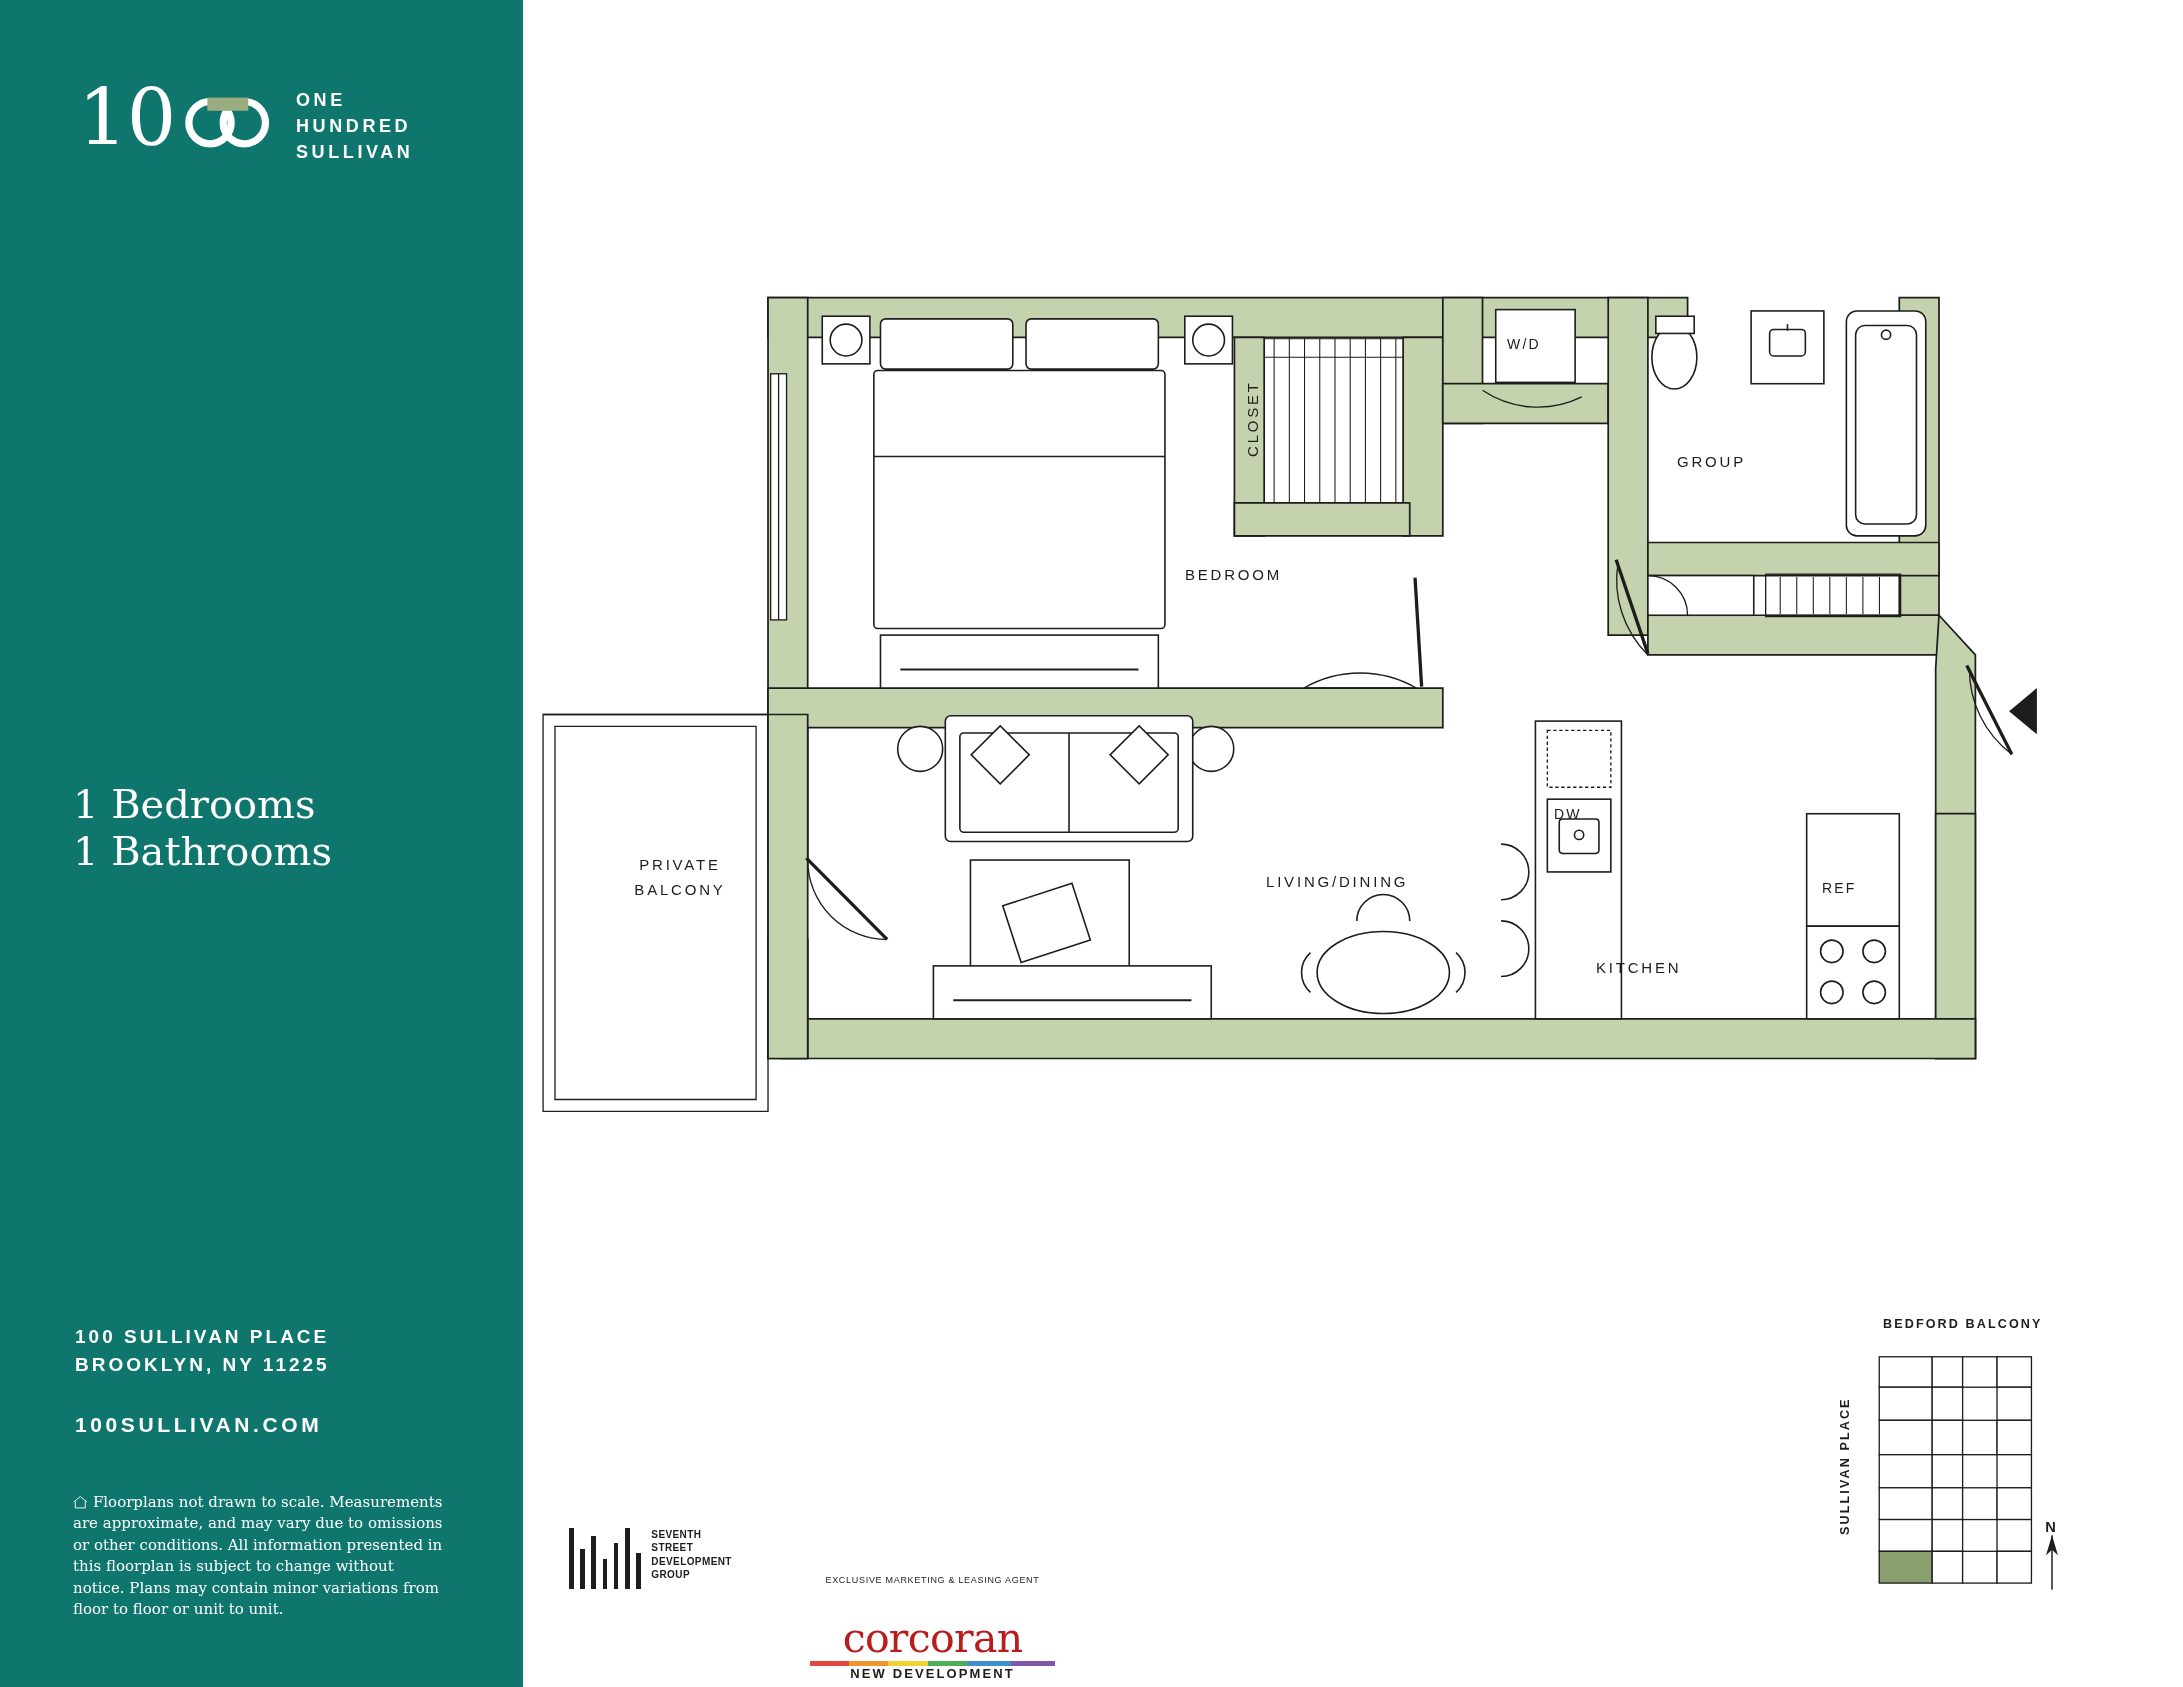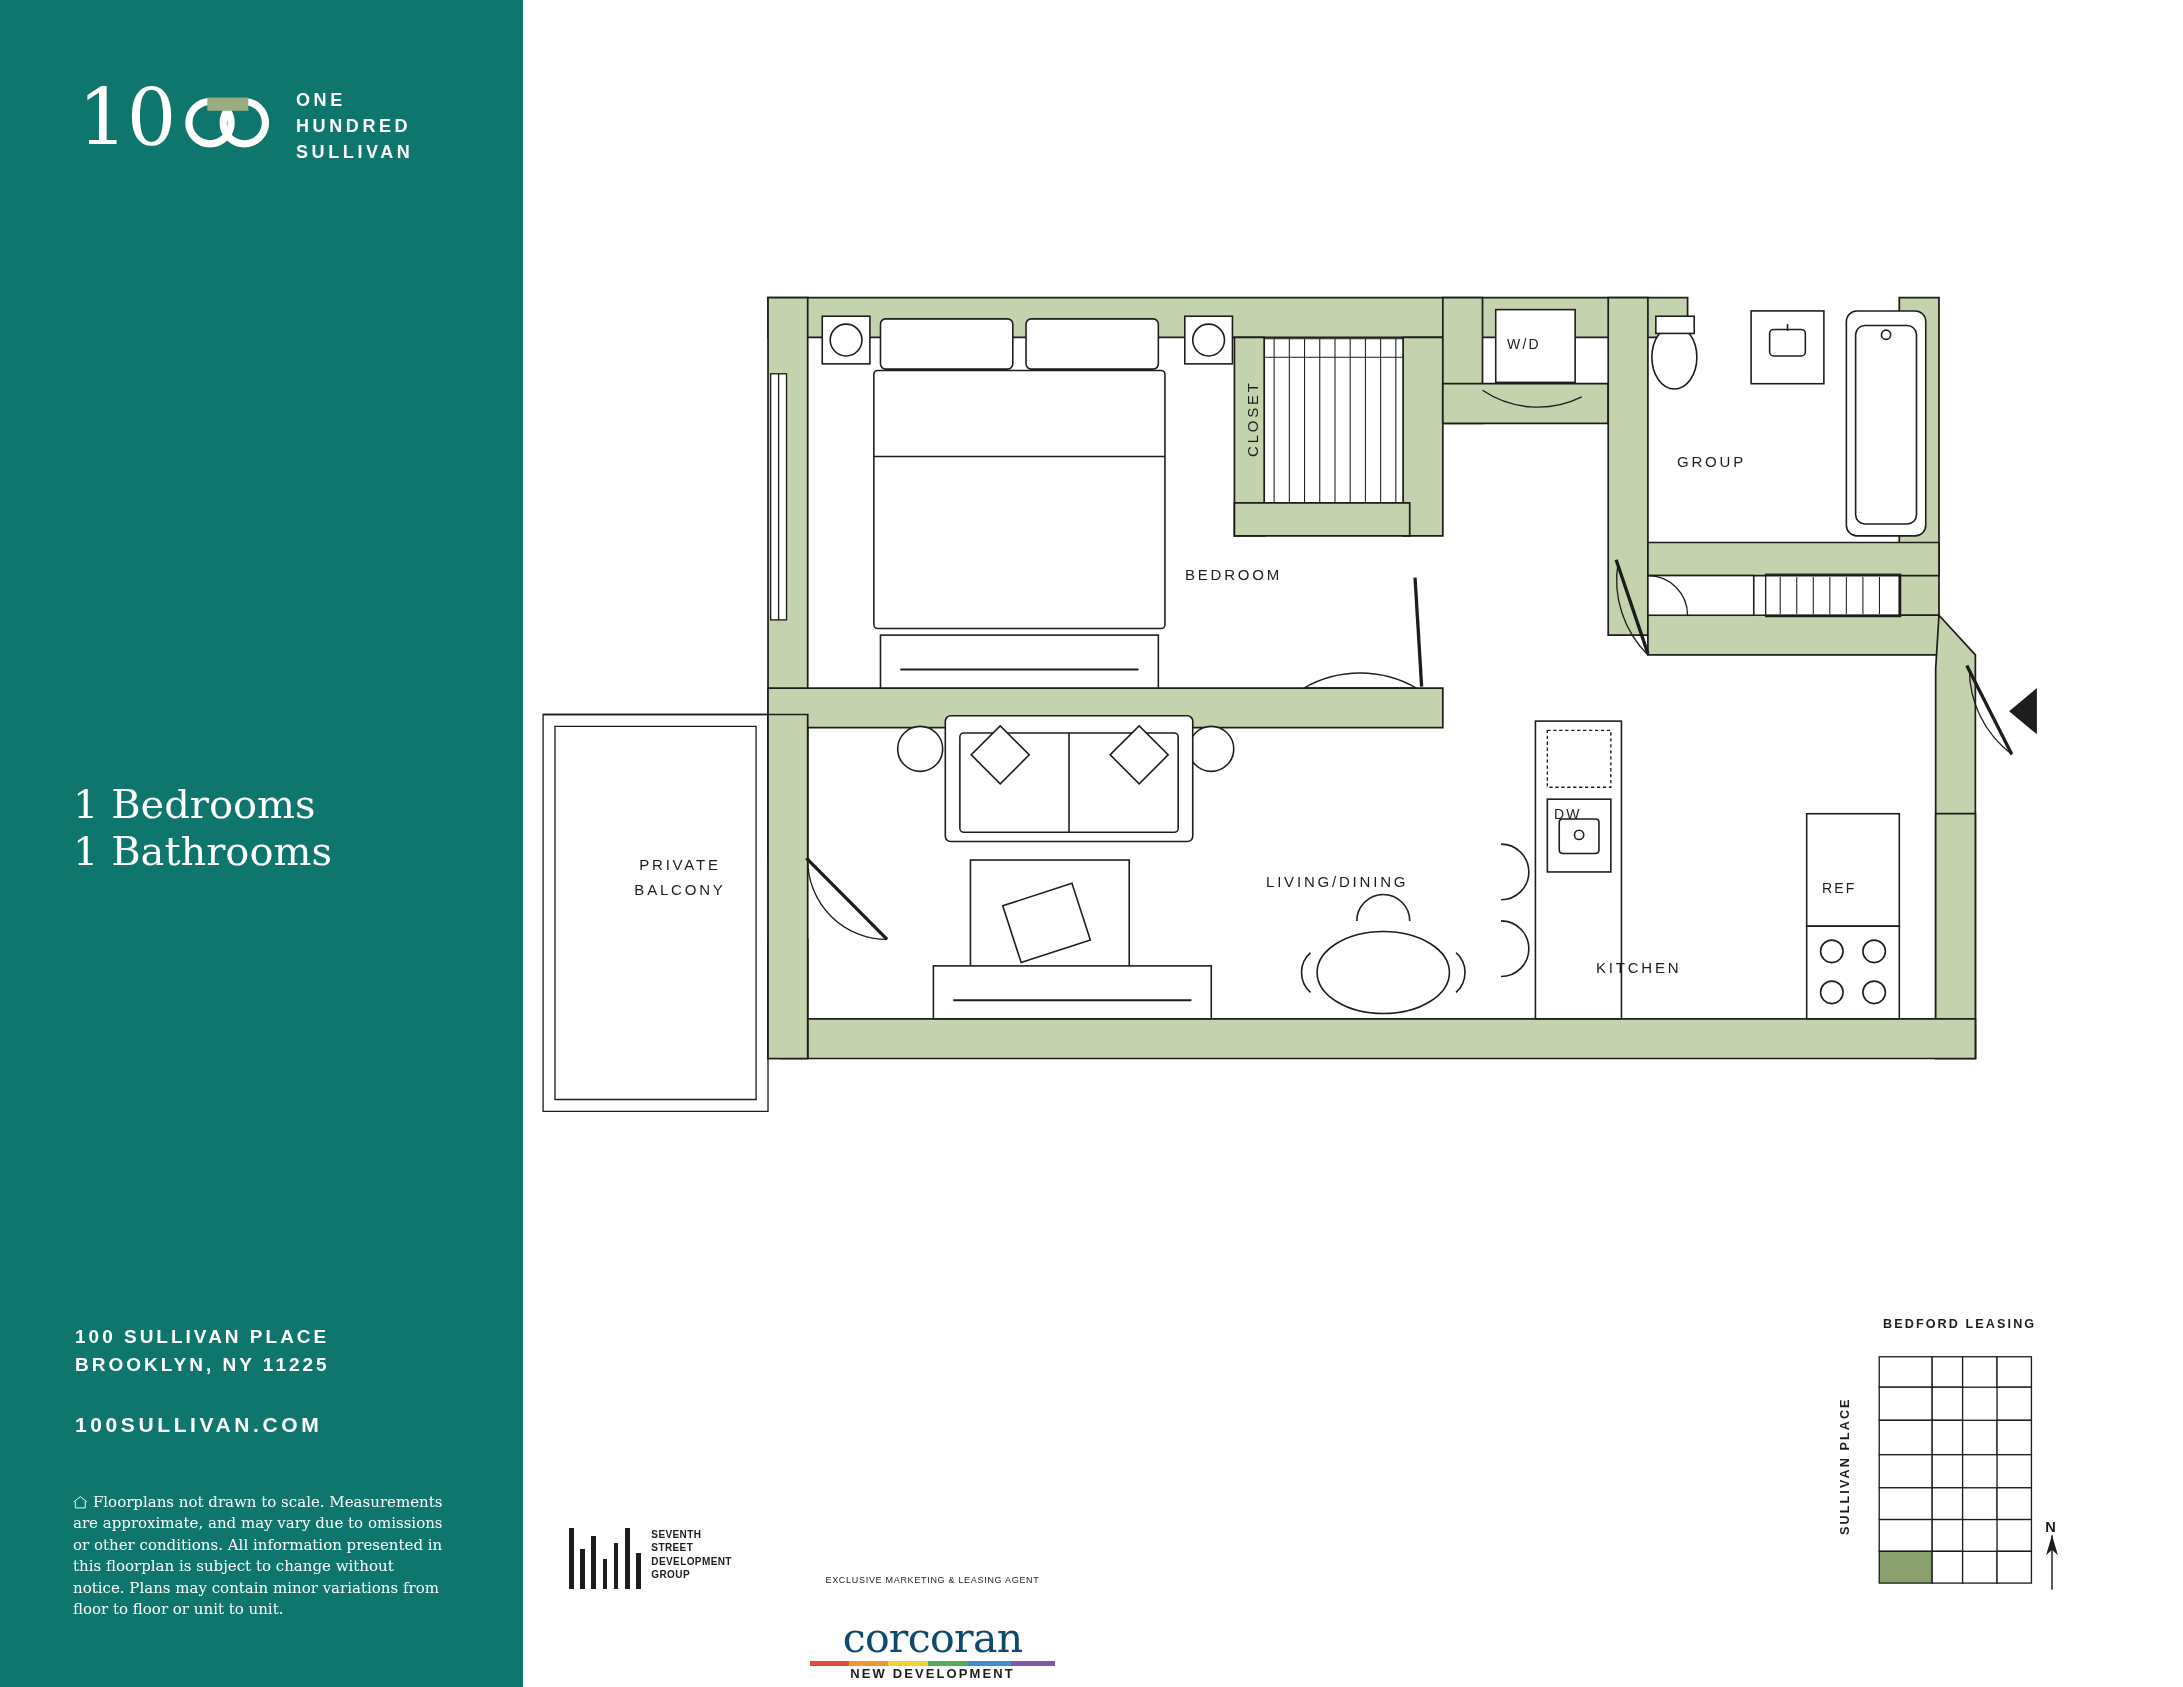--- a/index.html
+++ b/index.html
@@ -175,21 +175,21 @@
     font-size: 9px;
     letter-spacing: 0.7px;
     color: #1d1d1b;
     font-weight: 400;
     margin-bottom: 4px;
     margin-top: 44px;
   }
   .corcoran-word {
     font-family: "DejaVu Serif", serif;
     font-size: 41px;
-    color: #0c4a6e;
+    color: #b91c1c;
     letter-spacing: -0.7px;
     line-height: 1;
     margin-top: 33px;
   }
   .corcoran-rule {
     margin-top: 2.6px;
     height: 4.6px;
     width: 100%;
     background: linear-gradient(to right,
       #e2483c 0%, #e2483c 16%,
@@ -438,21 +438,21 @@
 
   <div class="corcoran">
     <div class="corcoran-kicker">EXCLUSIVE MARKETING &amp; LEASING AGENT</div>
     <div class="corcoran-word">corcoran</div>
     <div class="corcoran-rule"></div>
     <div class="corcoran-sub">NEW DEVELOPMENT</div>
   </div>
 </div>
 
 <div class="keymap">
-  <div class="km-label" style="left:57px; top:0px;">BEDFORD LEASING</div>
+  <div class="km-label" style="left:57px; top:0px;">BEDFORD BALCONY</div>
   <div class="km-label vert" style="left:12px; top:218px;">SULLIVAN PLACE</div>
 
   <svg style="position:absolute; left:40px; top:33px;" width="225" height="265" viewBox="0 0 340 400">
     <g fill="#ffffff" stroke="#1d1d1b" stroke-width="2">
       <rect x="20" y="10" width="80" height="46"></rect>
       <rect x="100" y="10" width="46" height="46"></rect>
       <rect x="146" y="10" width="52" height="46"></rect>
       <rect x="198" y="10" width="52" height="46"></rect>
       <rect x="20" y="56" width="80" height="50"></rect>
       <rect x="100" y="56" width="46" height="50"></rect>

